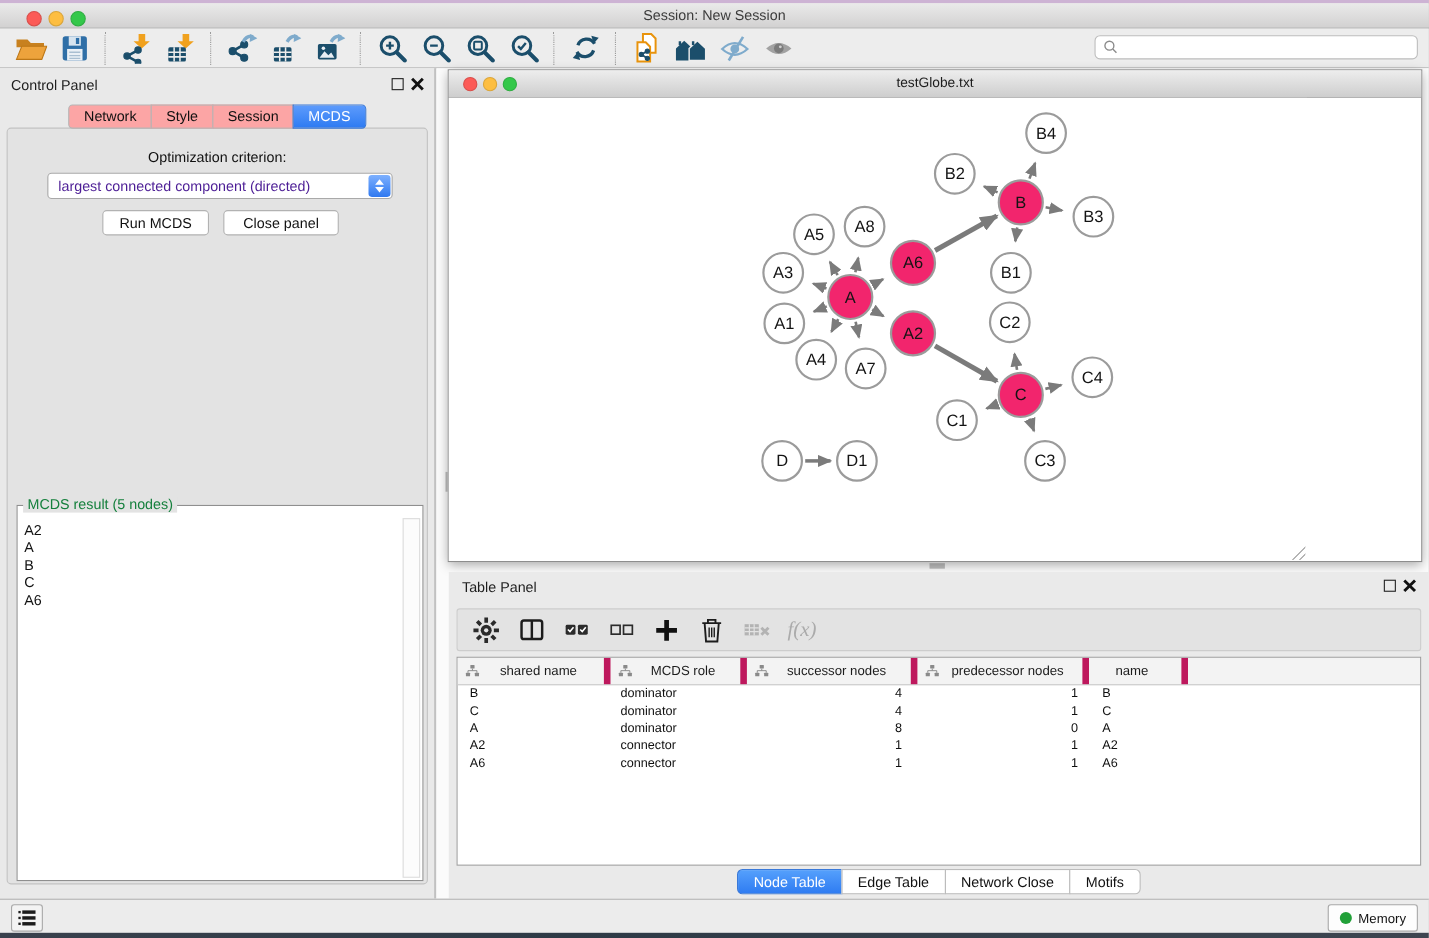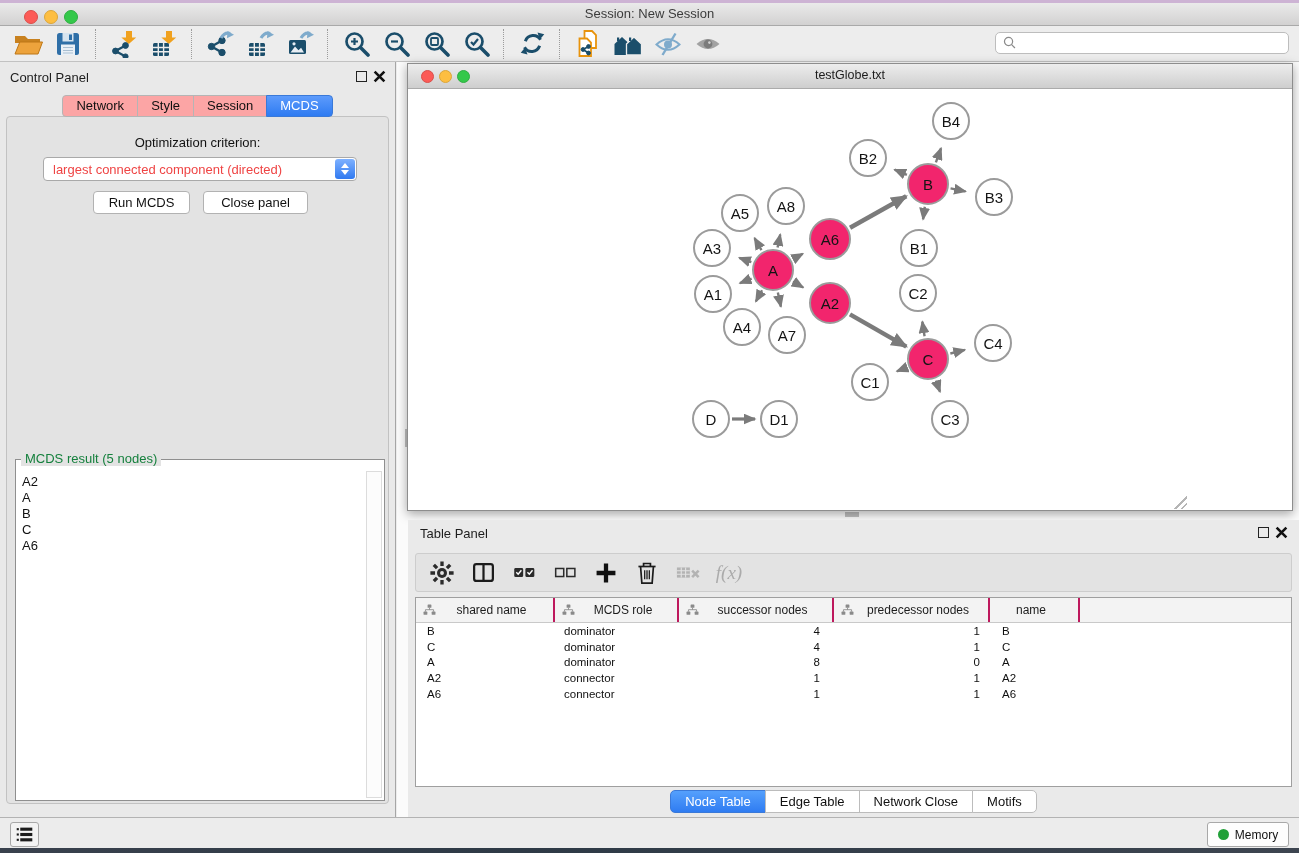--- a/index.html
+++ b/index.html
@@ -42,21 +42,21 @@
   .cp-tab{height:20px;line-height:20px;padding:0 13px;background:#fca5a5;border:1px solid #b5b5b5;margin-left:-1px;
     font-size:13px;color:#111;text-align:center;}
   .cp-tab:first-child{border-radius:4px 0 0 4px;margin-left:0;}
   .cp-tab:last-child{border-radius:0 4px 4px 0;}
   .cp-tab.sel{background:linear-gradient(#5d9bfc,#2e7bf2);border-color:#3a79d8;color:#fff;}
   .cp-content{position:absolute;left:6px;top:54px;width:383px;height:688px;background:#e3e3e3;
     border:1px solid #c2c2c2;border-radius:4px;box-sizing:border-box;}
   .crit-label{position:absolute;left:0;right:0;top:18px;text-align:center;font-size:13px;color:#111;}
   .select{position:absolute;left:36px;top:40px;width:314px;height:24px;background:#fff;border:1px solid #a9a9a9;
     border-radius:4px;box-sizing:border-box;}
-  .select .val{position:absolute;left:9px;top:4px;font-size:13px;color:#ef4444;white-space:nowrap;}
+  .select .val{position:absolute;left:9px;top:4px;font-size:13px;color:#4c1d95;white-space:nowrap;}
   .select .step{position:absolute;right:1px;top:1px;bottom:1px;width:20px;border-radius:3px;
     background:linear-gradient(#7eb1ff,#3079f0);display:flex;flex-direction:column;align-items:center;justify-content:center;gap:2px;}
   .chev{width:0;height:0;border-left:4px solid transparent;border-right:4px solid transparent;}
   .chev.up{border-bottom:5px solid #fff;} .chev.dn{border-top:5px solid #fff;}
   .btn{position:absolute;height:23px;background:#fff;border:1px solid #b2b2b2;border-radius:4px;
     font-size:13px;color:#111;display:flex;align-items:center;justify-content:center;box-sizing:border-box;}
   #btn-run{left:86px;top:74px;width:97px;} #btn-close{left:196px;top:74px;width:105px;}
   .fieldset{position:absolute;left:8px;top:342px;width:368px;height:340px;border:1px solid #8f8f8f;background:#fff;}
   .fieldset .legend{position:absolute;left:5px;top:-9px;background:#e3e3e3;padding:0 4px;font-size:13px;color:#15803d;}
   .mcds-list{position:absolute;left:0;top:10px;bottom:1px;right:17px;padding:4px 0 0 6px;overflow:hidden;}
@@ -86,21 +86,21 @@
   #table-panel{position:absolute;left:408px;top:520px;width:891px;height:297px;background:#eaeaea;}
   #table-panel .panel-title{left:12px;top:6px;}
   #table-panel .ph-float{right:30px;top:7px;} #table-panel .ph-close{right:11px;top:6px;}
   .tp-toolbar{position:absolute;left:7px;right:7px;top:33px;height:39px;background:#e3e3e3;border:1px solid #cdcdcd;
     border-radius:3px;display:flex;align-items:center;padding-left:13px;gap:15px;box-sizing:border-box;}
   .tp-btn{width:26px;height:28px;display:flex;align-items:center;justify-content:center;}
   .fx{font-family:"Liberation Serif",serif;font-style:italic;font-size:19px;color:#ababab;}
   .dtable{position:absolute;left:7px;right:7px;top:77px;height:190px;background:#fff;border:1px solid #9f9f9f;
     box-sizing:border-box;overflow:hidden;}
   .thead{display:flex;height:24px;background:#f3f3f3;border-bottom:1px solid #c9c9c9;}
-  .th{display:flex;align-items:center;border-right:2px solid #be185d;box-sizing:border-box;}
+  .th{display:flex;align-items:center;border-right:6px solid #be185d;box-sizing:border-box;}
   .th svg{margin-left:7px;flex:0 0 auto;}
   .th .lbl{flex:1;text-align:center;font-size:12px;color:#1c1c1c;padding-right:6px;}
   .trow{display:flex;height:15.8px;align-items:center;}
   .td{font-size:11.5px;color:#101010;box-sizing:border-box;white-space:nowrap;overflow:hidden;}
   .tp-tabs{position:absolute;left:0;right:0;top:270px;display:flex;justify-content:center;}
   .tp-tab{height:21px;line-height:21px;padding:0 14px;background:#fff;border:1px solid #bcbcbc;margin-left:-1px;
     font-size:13px;color:#111;}
   .tp-tab:first-child{border-radius:5px 0 0 5px;margin-left:0;}
   .tp-tab:last-child{border-radius:0 5px 5px 0;}
   .tp-tab.sel{background:linear-gradient(#55a0fc,#2f7cf2);border-color:#3a79d8;color:#fff;}

